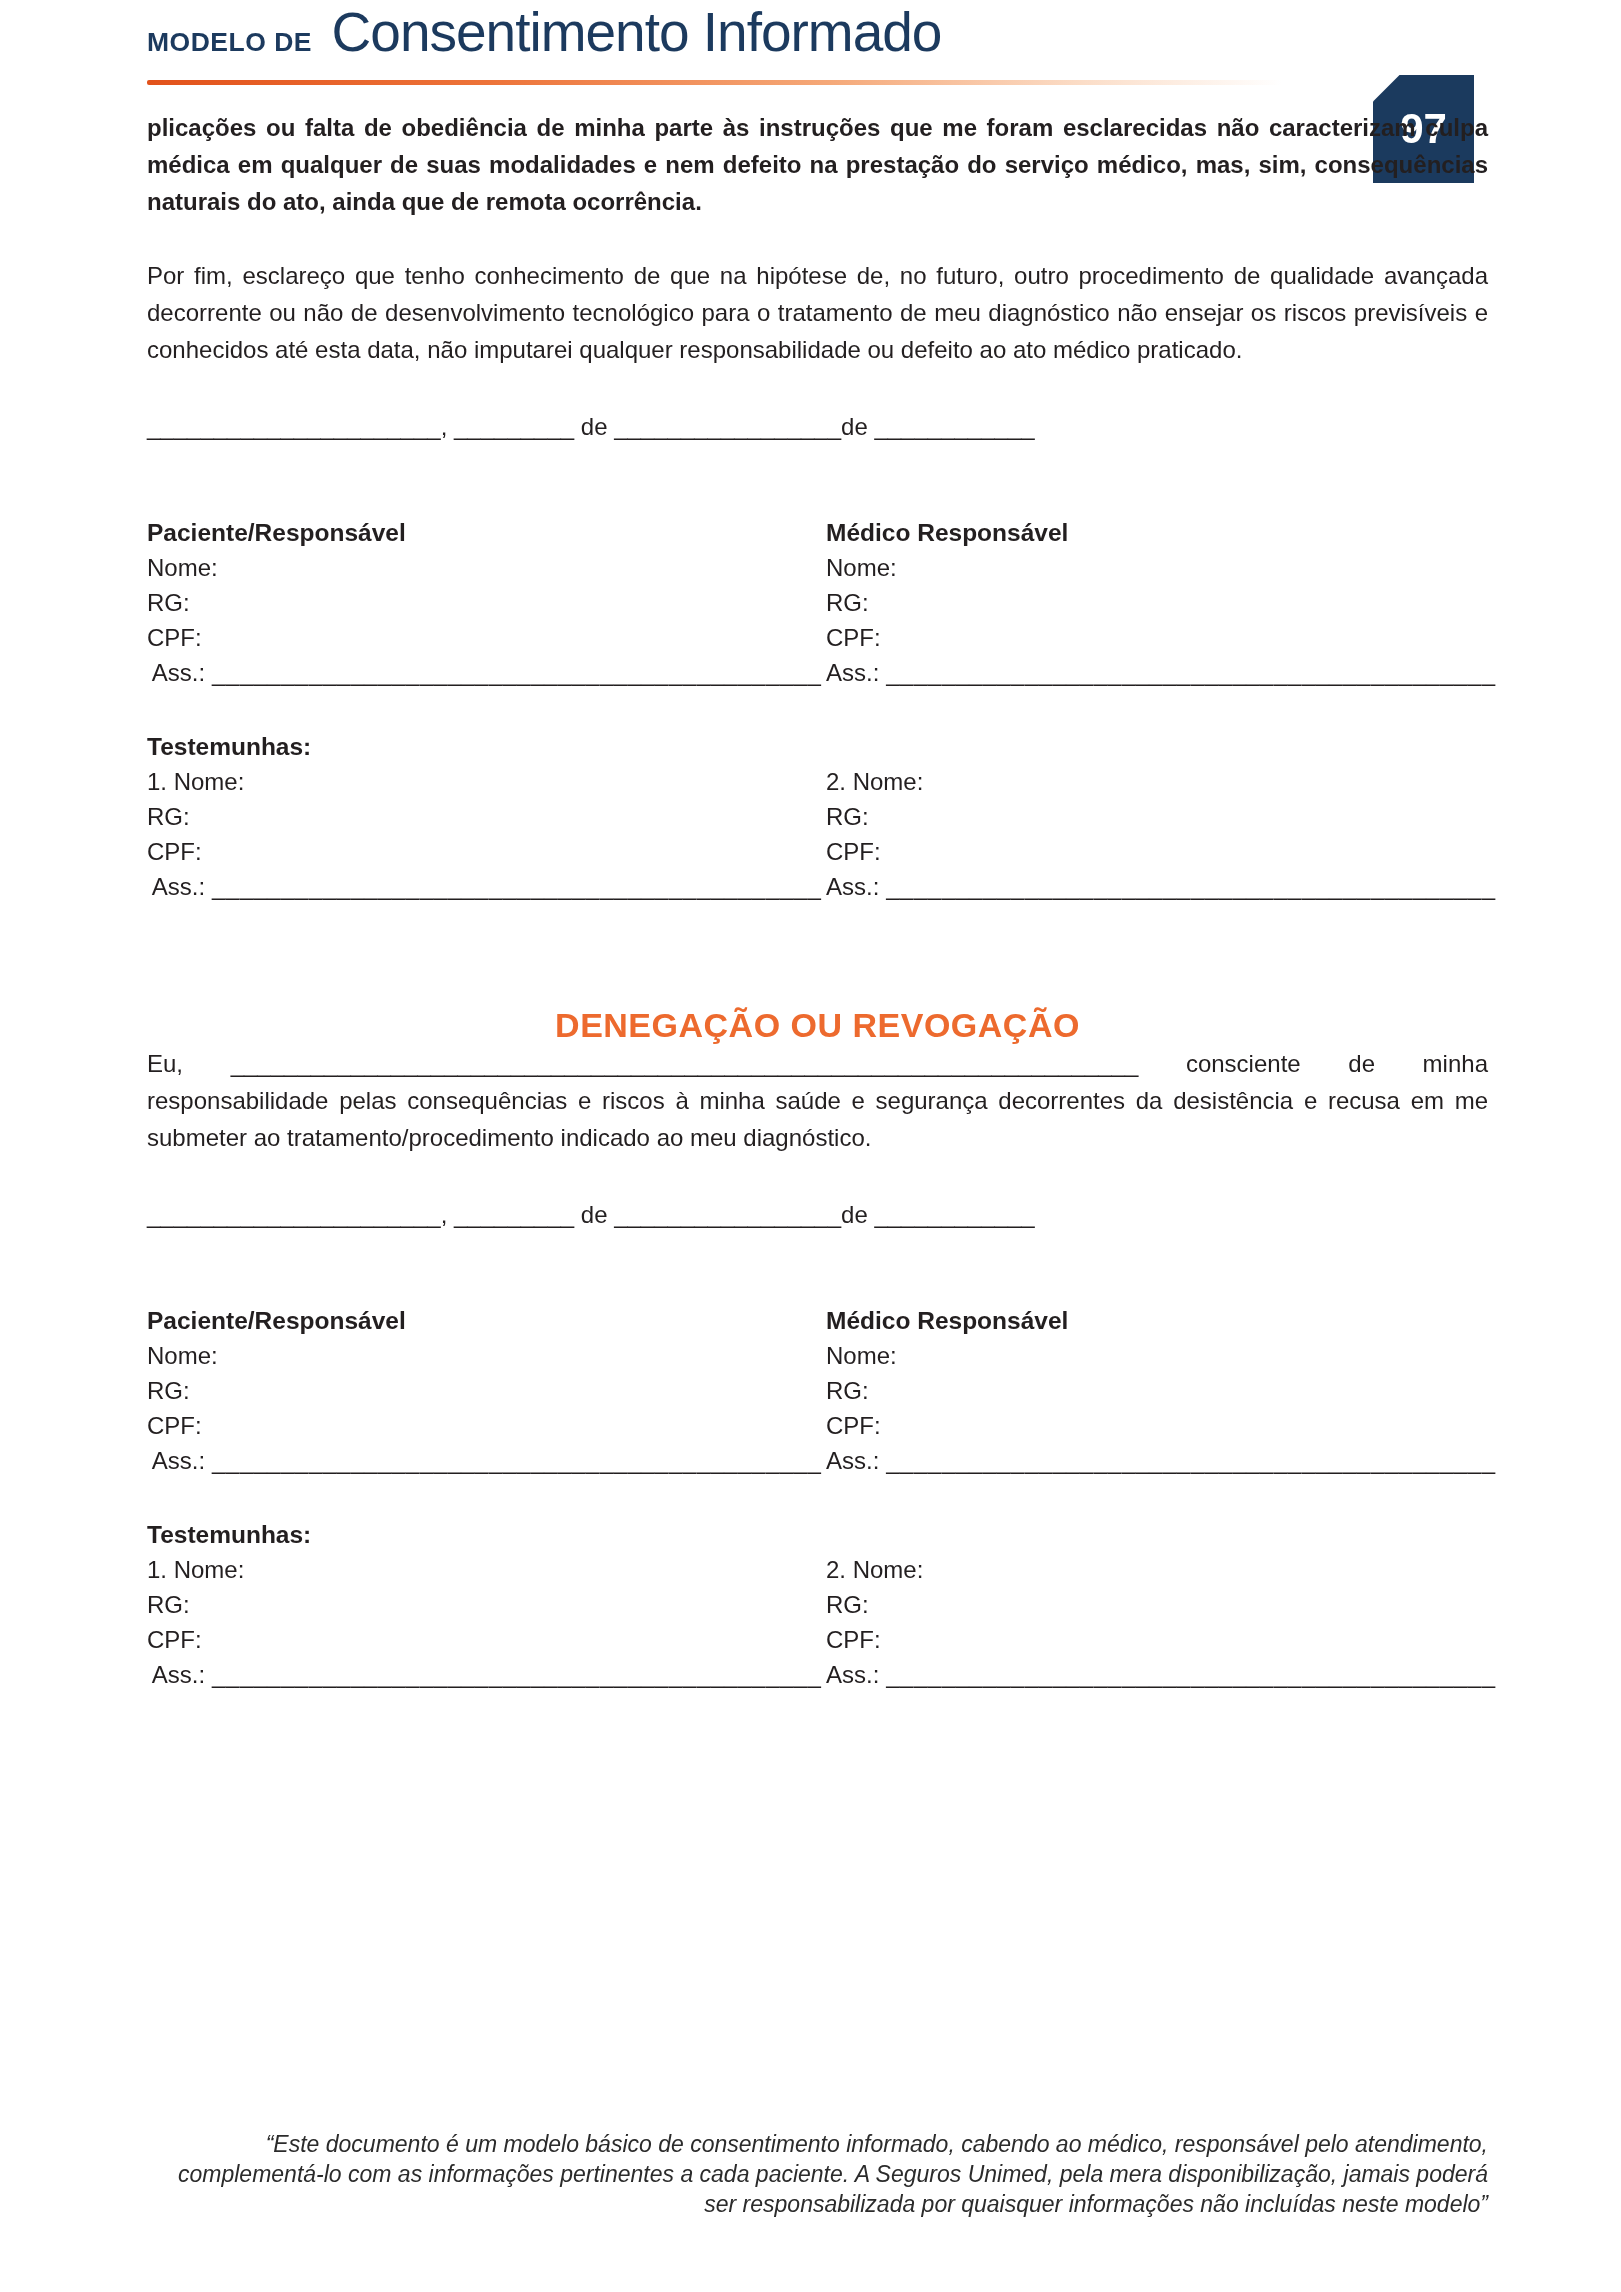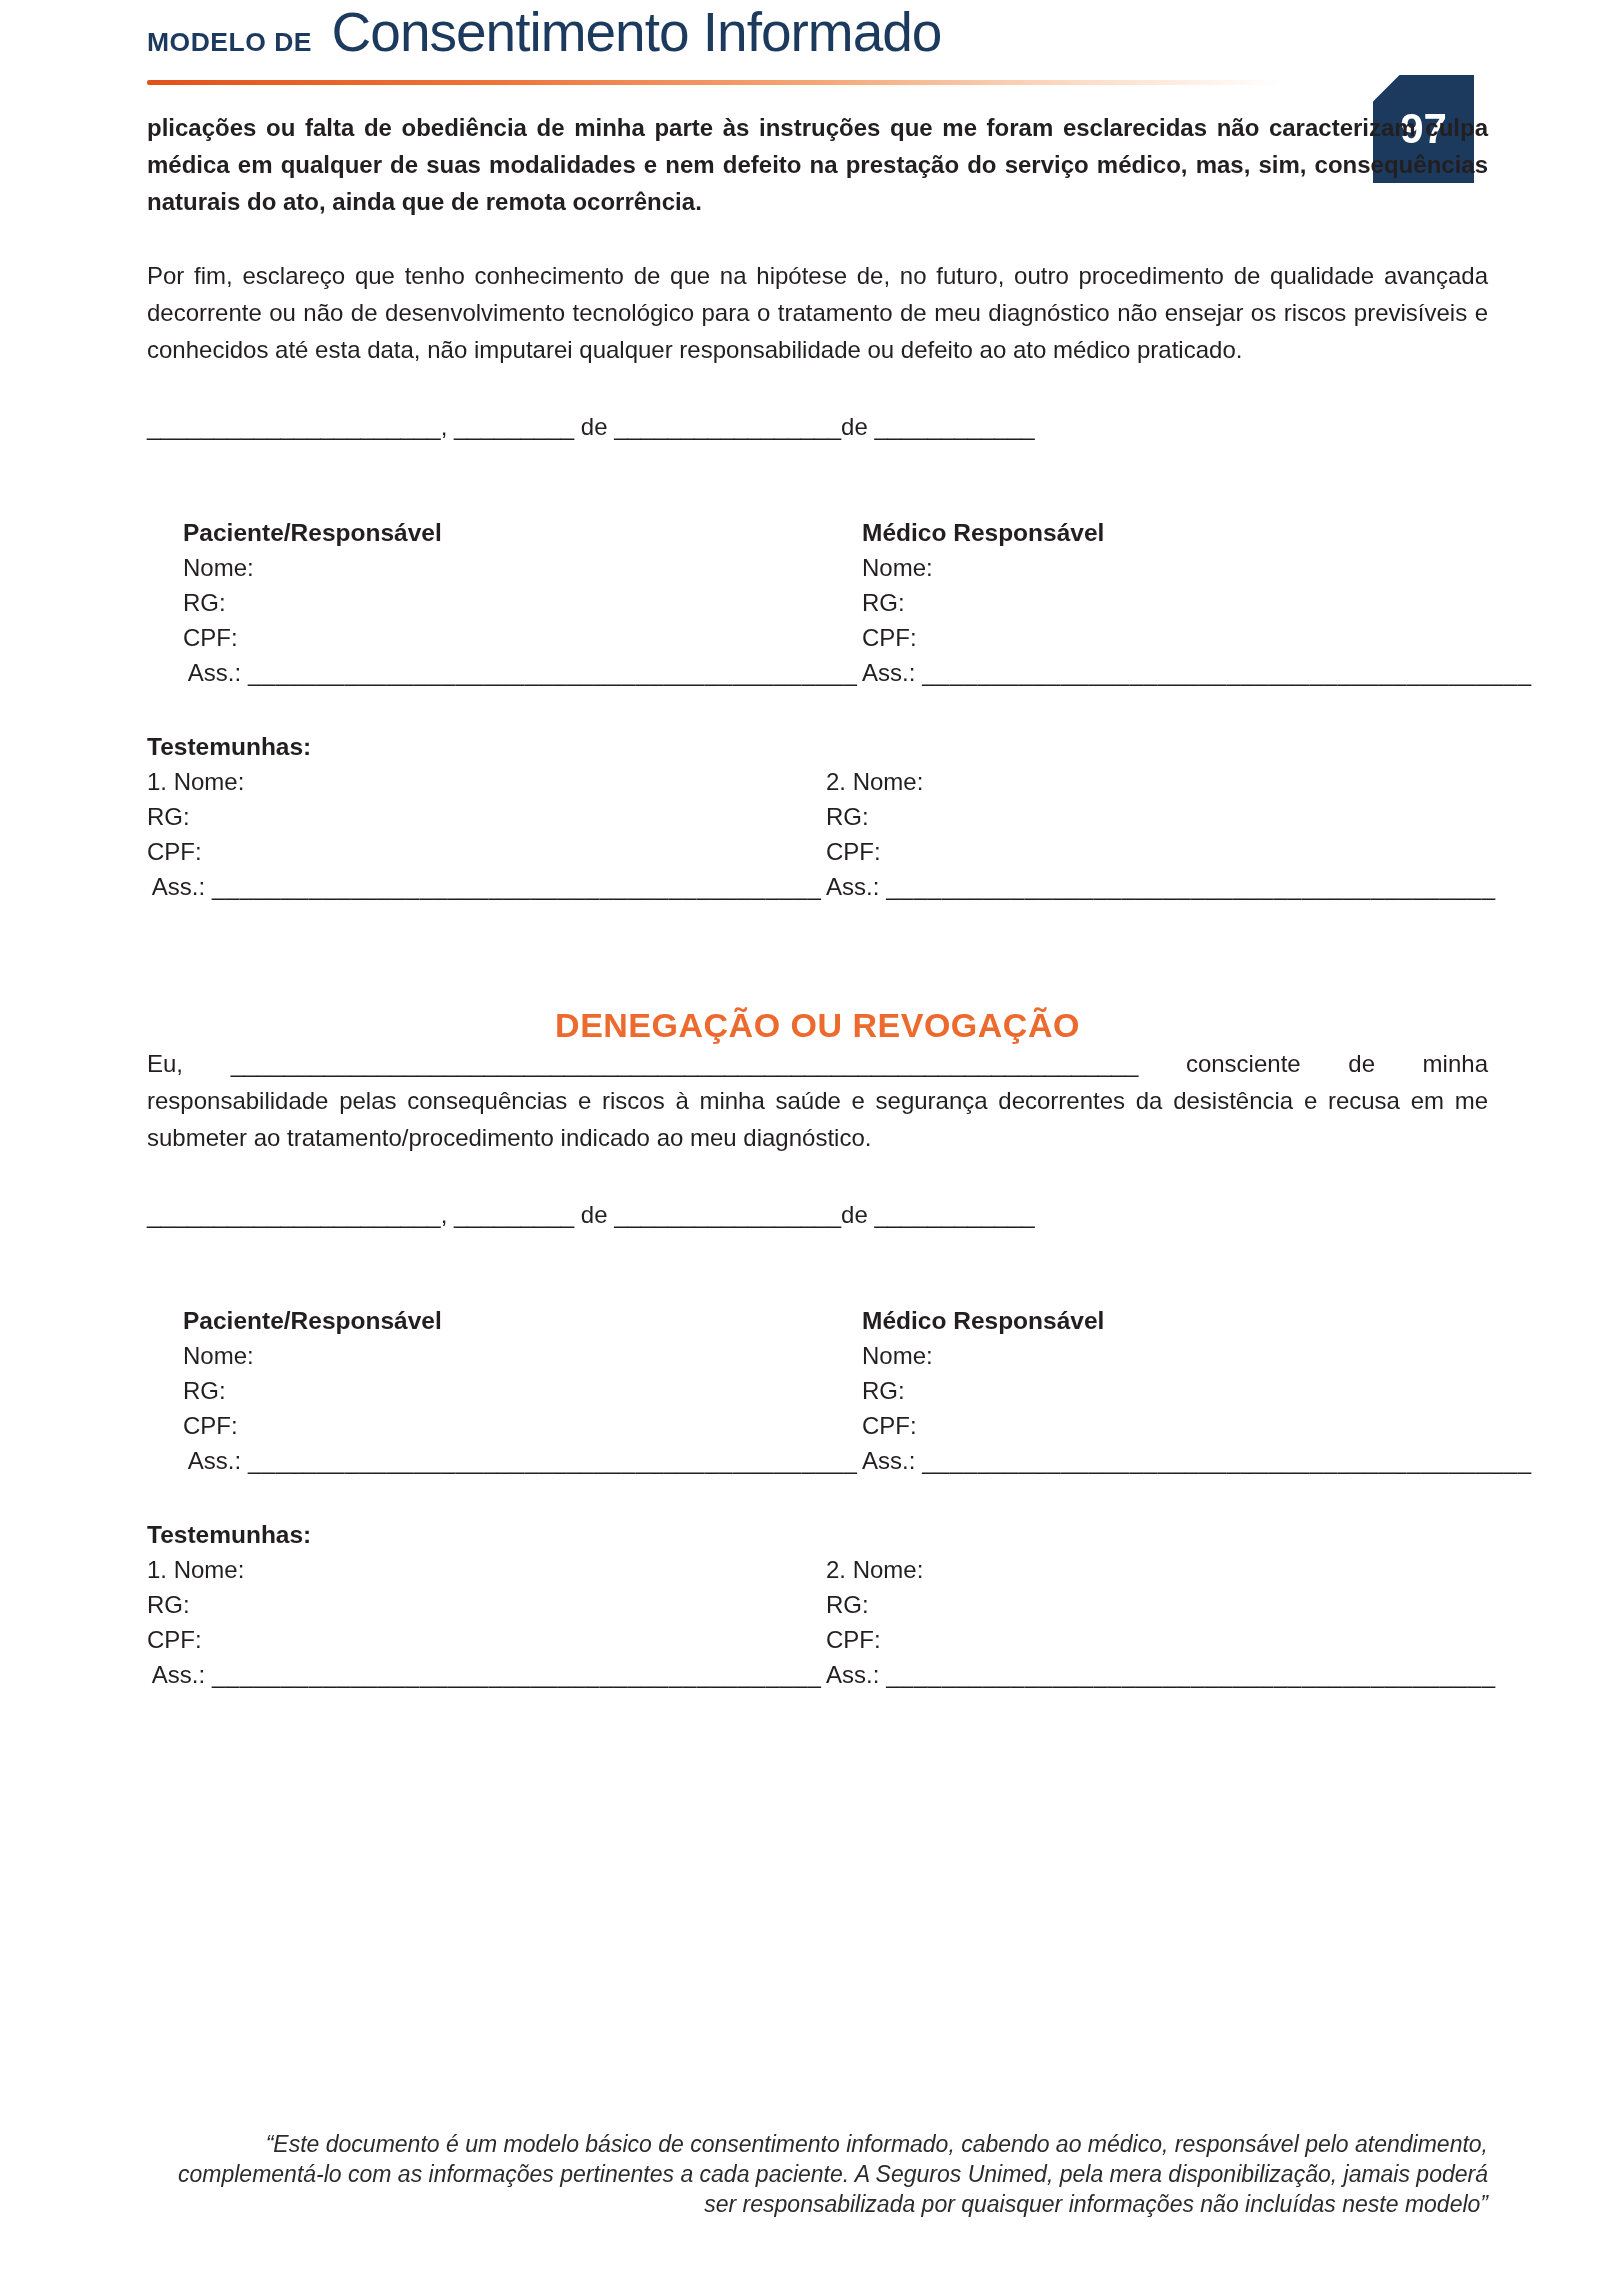--- a/index.html
+++ b/index.html
@@ -26,21 +26,21 @@
     background:linear-gradient(to right,#e2521b 0%,#ed7339 30%,#f5a878 60%,#fbdcc6 82%,rgba(251,220,198,0) 100%);
   }
 
   
   p.body-par{margin:0;font-size:24px;line-height:37px;text-align:justify;}
   p.emph{font-weight:bold;margin-top:24px;}
   p.closing{margin-top:37px;}
   .date-line{margin-top:41px;font-size:24px;line-height:35px;white-space:nowrap;}
 
   
-  .sig-grid{display:grid;grid-template-columns:679px 1fr;margin-top:71px;margin-left:36px;}
+  .sig-grid{display:grid;grid-template-columns:679px 1fr;margin-top:71px;}
   .wit-wrap{margin-top:39px;}
   .wit-grid{display:grid;grid-template-columns:679px 1fr;}
   .col-title{font-size:24.5px;font-weight:bold;line-height:35px;}
   .field{font-size:24px;line-height:35px;}
   .blank{margin-left:6.9px;letter-spacing:0.5px;}
   .sig-line{white-space:nowrap;text-align:center;}
 
   
   .rev-heading{
     margin:102px 0 0 0;text-align:center;

